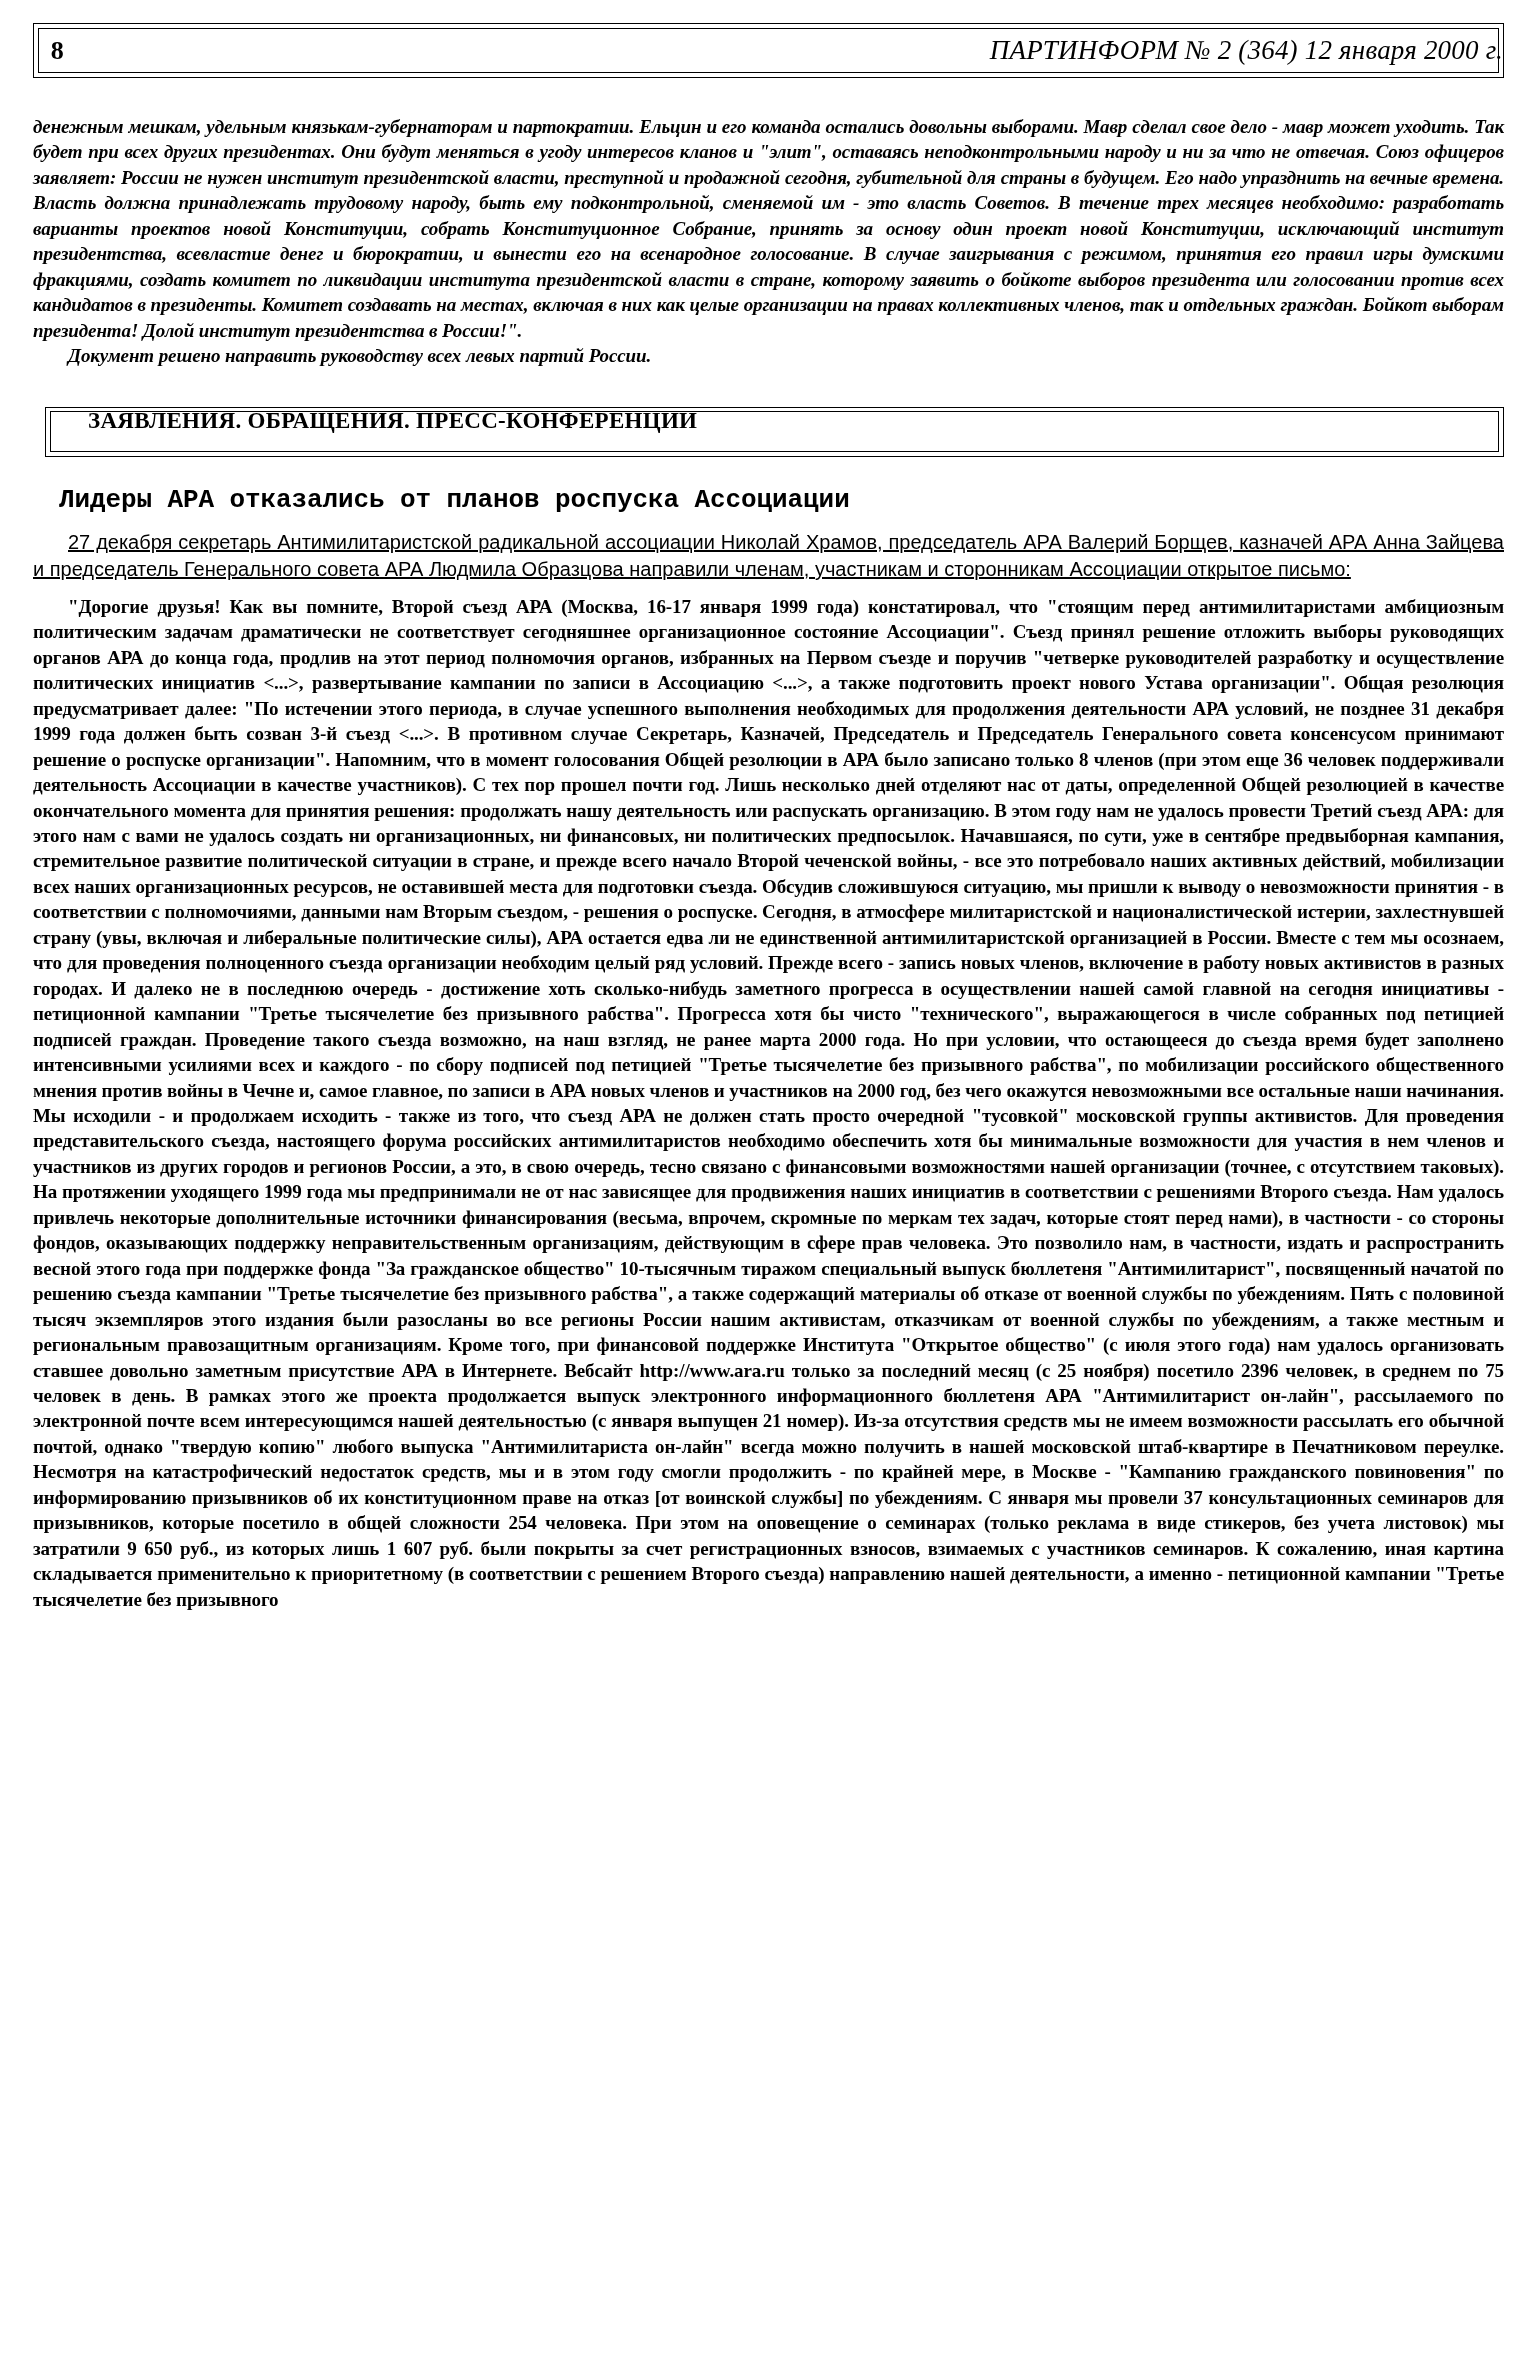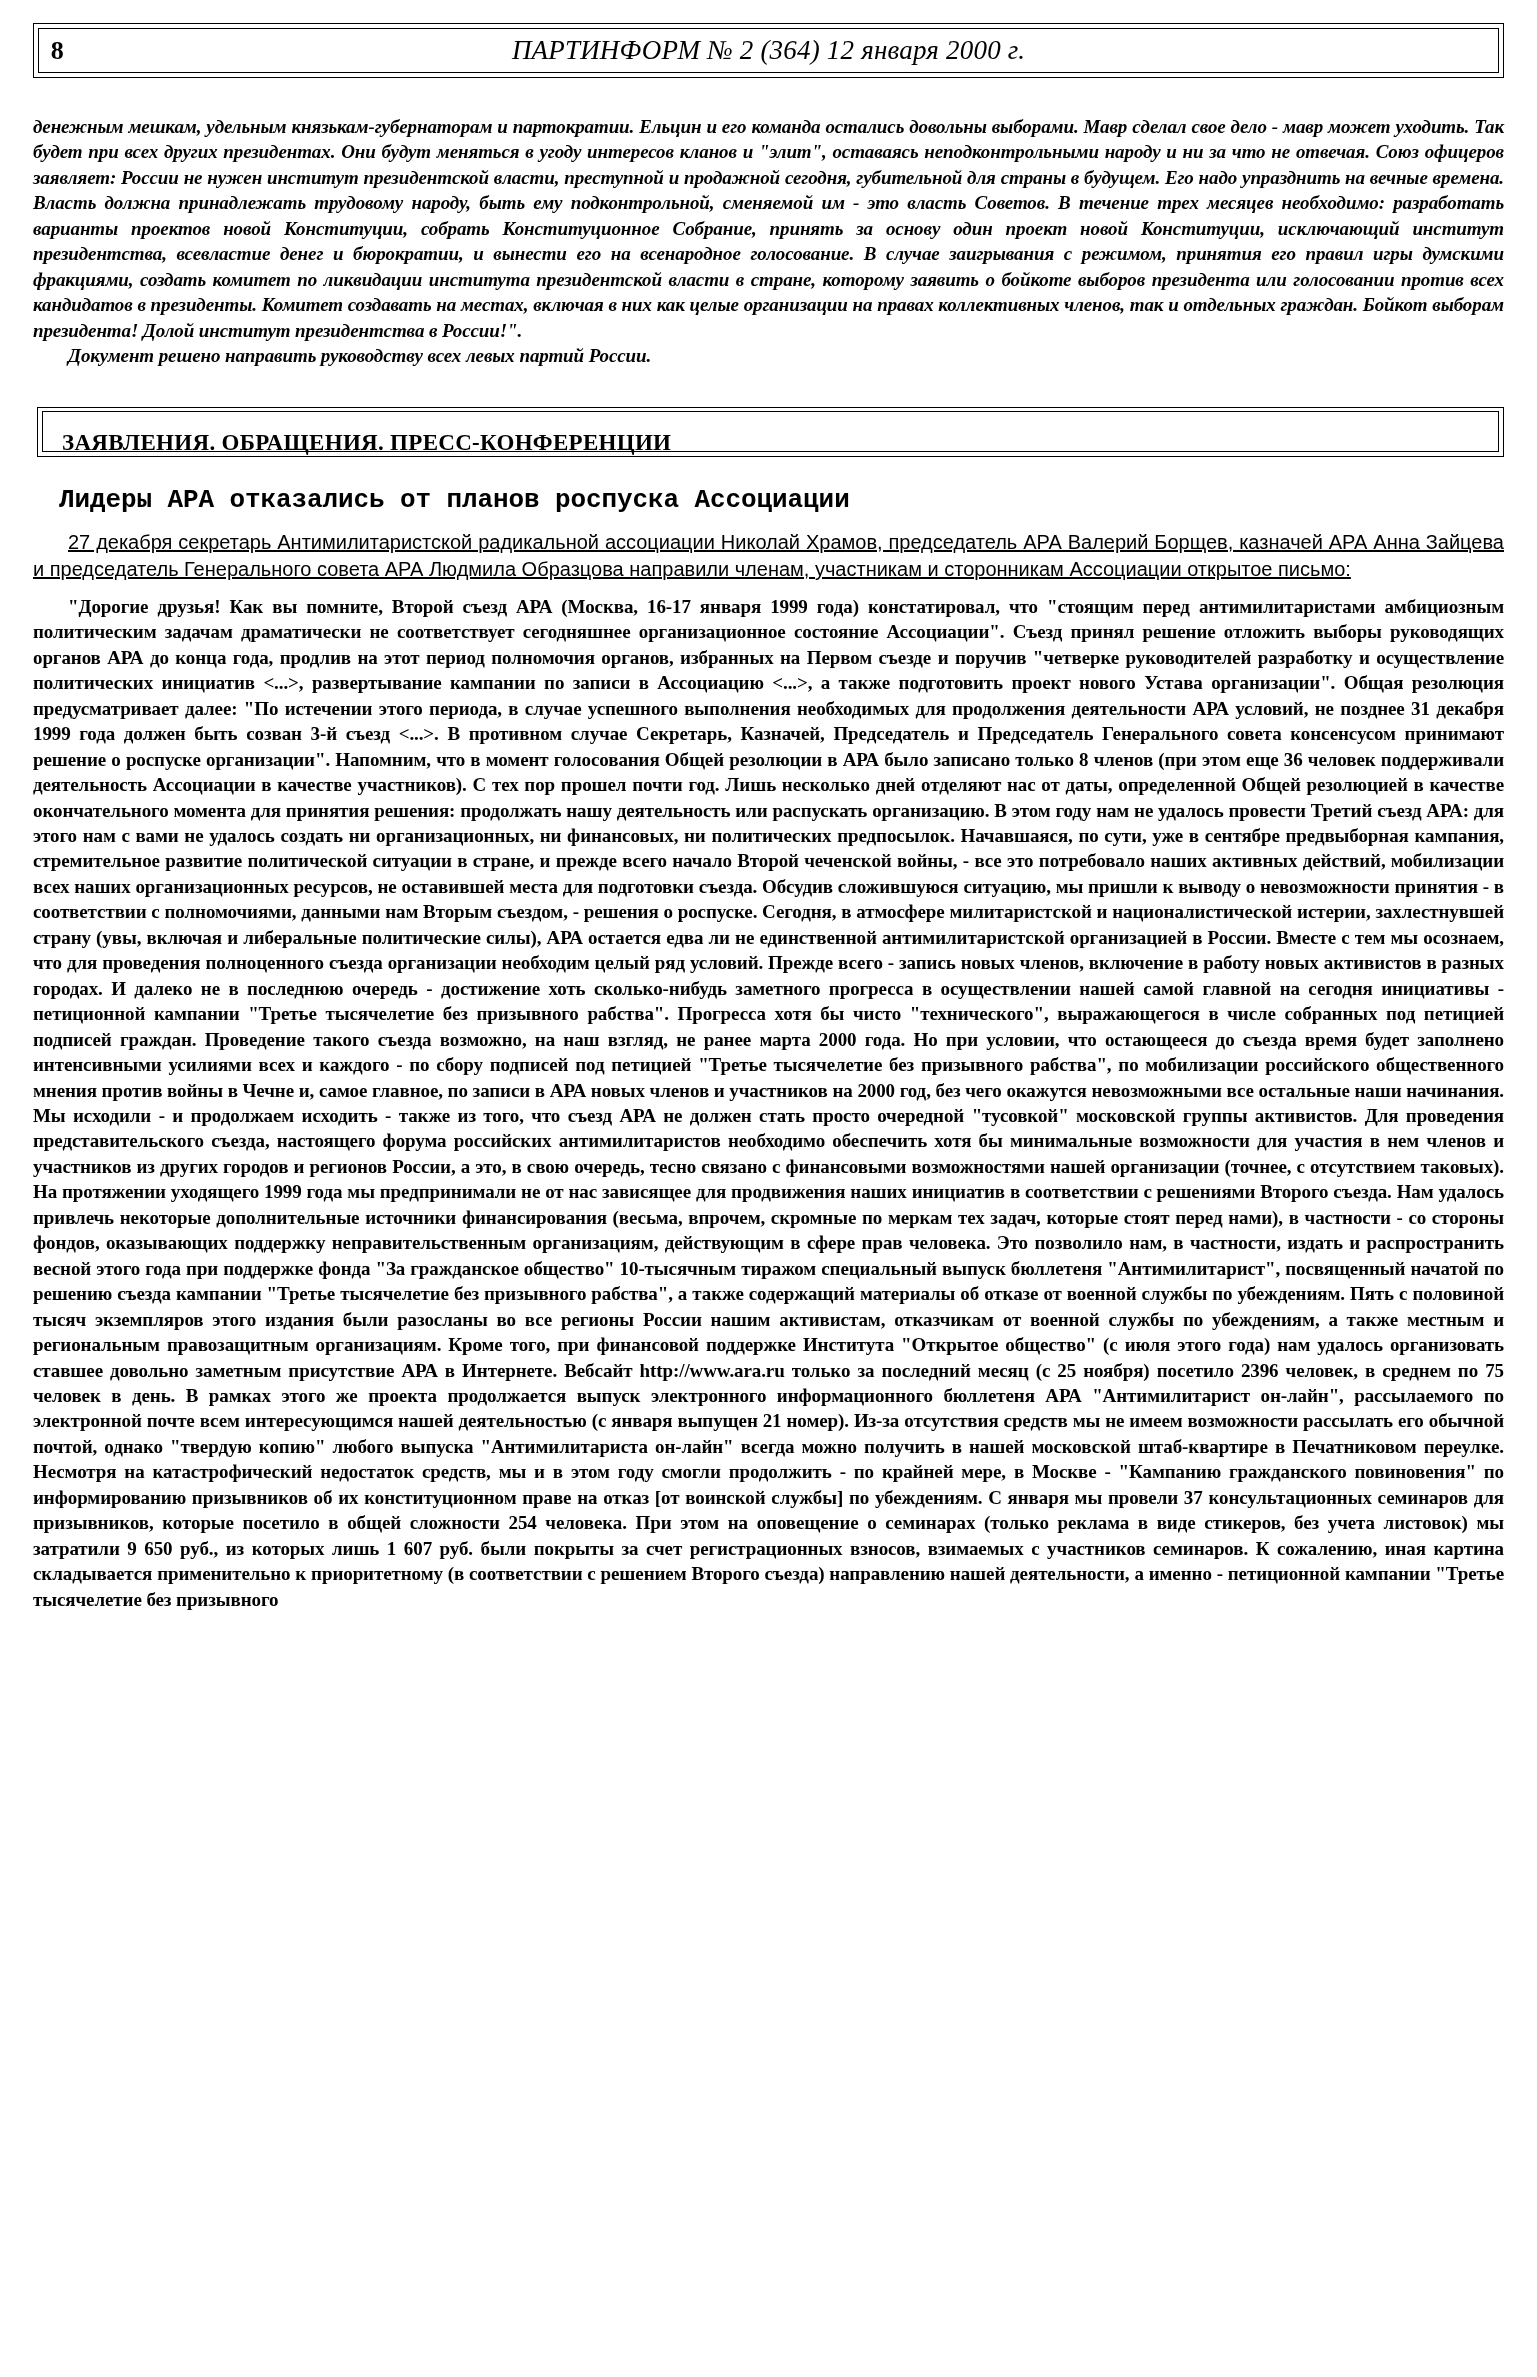--- a/index.html
+++ b/index.html
@@ -42,21 +42,21 @@
     z-index: 2;
     font-family: "Liberation Serif", serif;
     font-size: 26px;
     font-weight: bold;
     padding-left: 16.7px;
     line-height: 1;
   }
   .header-title {
     position: absolute;
     left: 0; right: 0;
-    text-align: center;
+    text-align: right;
     font-family: "Liberation Serif", serif;
     font-style: italic;
     font-size: 27px;
     letter-spacing: 0.2px;
     z-index: 1;
   }
 
   
   .body-text {
     font-family: "Liberation Serif", serif;
@@ -68,27 +68,28 @@
     font-style: italic;
   }
   .body-text p {
     margin: 0;
     text-indent: 35px;
   }
   .body-text p.noindent { text-indent: 0; }
 
   
   .section-bar {
-    margin: 38px 0 28px 4px;
+    margin: 38px 0 28px 12px;
     border: 1.9px solid #000;
     height: 50px;
     box-sizing: border-box;
     position: relative;
     display: flex;
-    align-items: flex-end;
+    align-items: flex-start;
+    padding-left: 18px;
   }
   .section-bar .inner-rule {
     position: absolute;
     left: 3.8px; right: 3.8px; top: 3.8px; bottom: 3.8px;
     border: 0.6px solid #000;
     pointer-events: none;
   }
   .section-bar .label {
     position: relative;
     z-index: 2;

